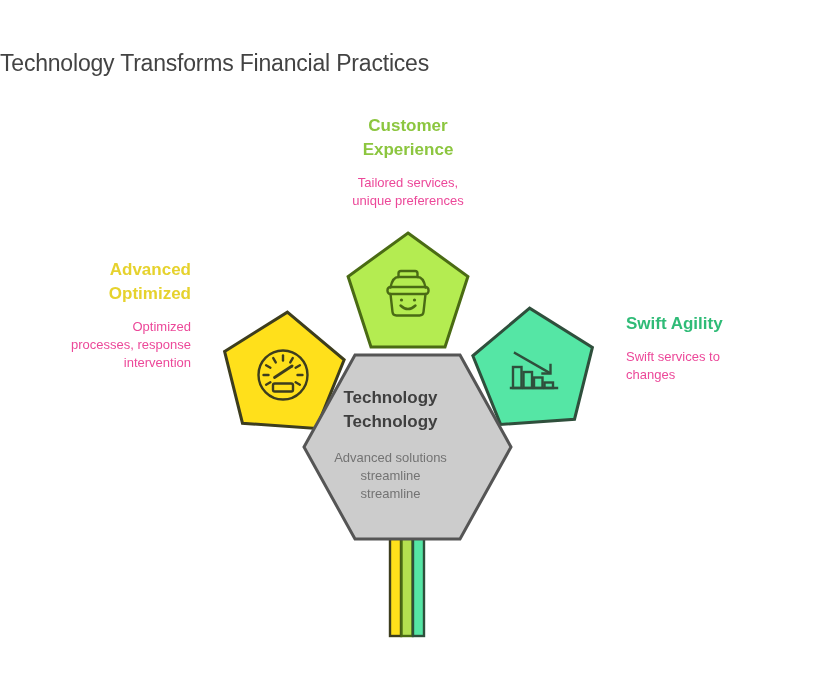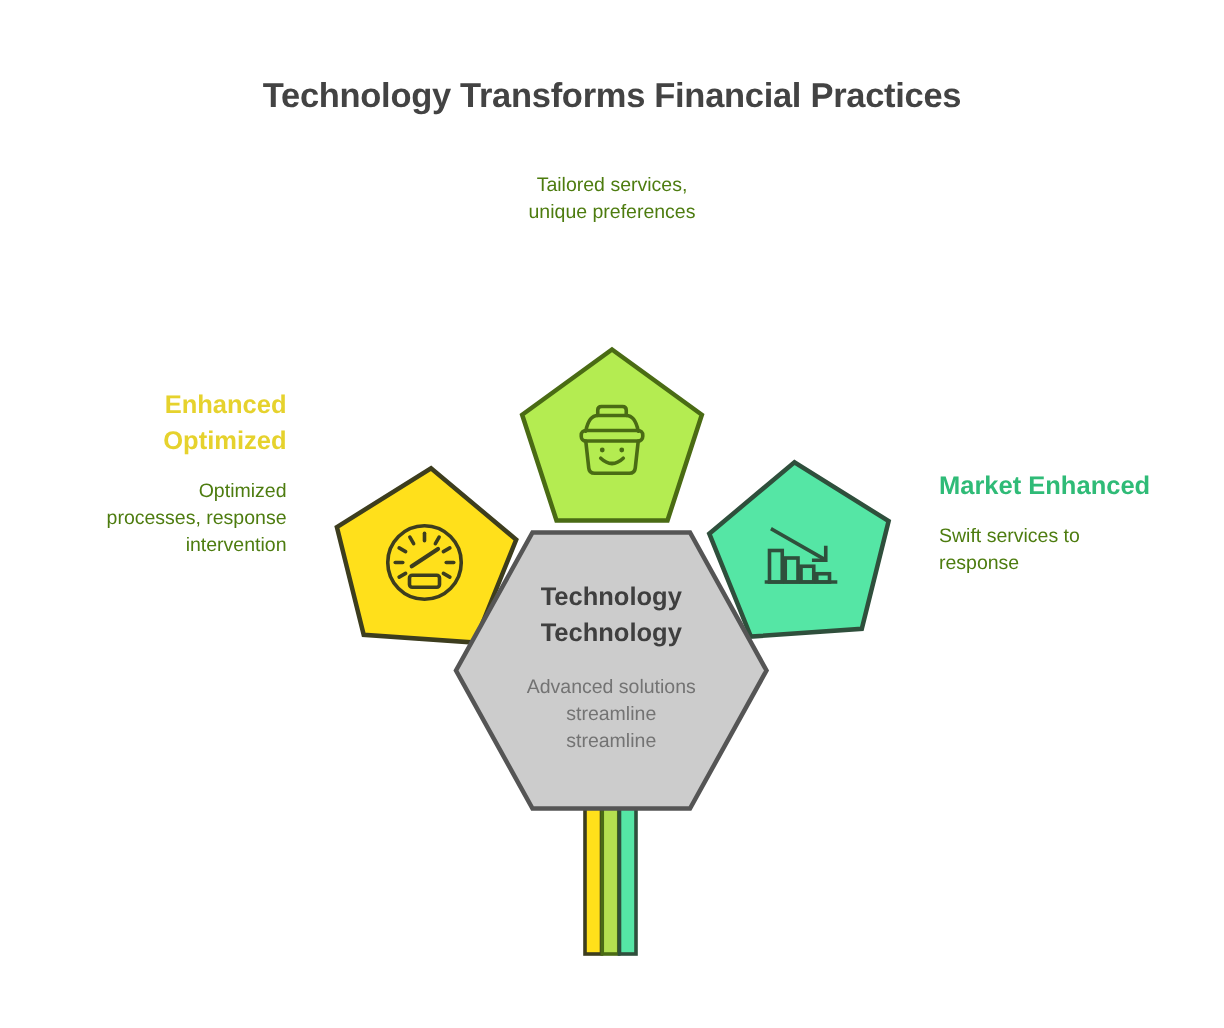--- a/index.html
+++ b/index.html
@@ -17,39 +17,38 @@
   #infographic {
     position: relative;
     width: 816px;
     height: 685px;
   }
   .page-title {
     position: absolute;
     left: 0;
     top: 50px;
     width: 816px;
-    text-align: center;
     font-size: 23px;
-    font-weight: bold;
+    font-weight: normal;
     color: #434343;
     letter-spacing: -0.2px;
   }
   .label-block {
     position: absolute;
   }
   .label-head {
     font-size: 17px;
     font-weight: bold;
     line-height: 24px;
     margin: 0 0 12px 0;
   }
   .label-desc {
     font-size: 13px;
     line-height: 18px;
-    color: #4d7c0f;
+    color: #ec4899;
   }
 
   
   .block-top {
     left: 318px;
     top: 114px;
     width: 180px;
     text-align: center;
   }
   
@@ -77,45 +76,49 @@
   }
 </style>
 </head>
 <body>
 
 <div id="infographic">
 
   <div class="page-title">Technology Transforms Financial Practices</div>
 
   <div class="label-block block-top">
+    <div class="label-head" style="color:#8cc63f;">
+      <span>Customer</span><br>
+      <span>Experience</span>
+    </div>
     <div class="label-desc">
       <span>Tailored services,</span><br>
       <span>unique preferences</span>
     </div>
   </div>
 
   <div class="label-block block-left">
     <div class="label-head" style="color:#e6d22d;">
-      <span>Enhanced</span><br>
+      <span>Advanced</span><br>
       <span>Optimized</span>
     </div>
     <div class="label-desc">
       <span>Optimized</span><br>
       <span>processes, response</span><br>
       <span>intervention</span>
     </div>
   </div>
 
   <div class="label-block block-right">
     <div class="label-head" style="color:#2fbb77;">
-      <span>Market Enhanced</span>
+      <span>Swift Agility</span>
     </div>
     <div class="label-desc">
       <span>Swift services to</span><br>
-      <span>response</span>
+      <span>changes</span>
     </div>
   </div>
 
   <div class="stage">
   <svg width="816" height="685" viewBox="0 0 816 685" xmlns="http://www.w3.org/2000/svg">
 
     <g>
       <rect x="390" y="520" width="11" height="116" fill="#ffe01b" stroke="#3d3d1e" stroke-width="2.4"></rect>
       <rect x="401.5" y="520" width="11" height="116" fill="#b4e050" stroke="#4a6b14" stroke-width="2.4"></rect>
       <rect x="413" y="520" width="11" height="116" fill="#55e6a5" stroke="#2f4f3c" stroke-width="2.4"></rect>
@@ -179,21 +182,21 @@
         <path d="M -7.5,9.5 Q 0,16.5 7.5,9.5"></path>
       </g>
     </g>
 
     <g>
       <polygon points="355,355 460,355 511,447 460,539 355,539 304,447" fill="#cccccc" stroke="#555555" stroke-width="3"></polygon>
     </g>
   </svg>
   </div>
 
-  <div style="position:absolute; left:305px; top:386px; width:205px; text-align:center;">
+  <div style="position:absolute; left:288px; top:386px; width:205px; text-align:center;">
     <div style="font-size:17px; font-weight:bold; color:#3f3f3f; line-height:24px;">
       <span>Technology</span><br>
       <span>Technology</span>
     </div>
     <div style="font-size:13px; color:#737373; line-height:18px; margin-top:15px;">
       <span>Advanced solutions</span><br>
       <span>streamline</span><br>
       <span>streamline</span>
     </div>
   </div>

